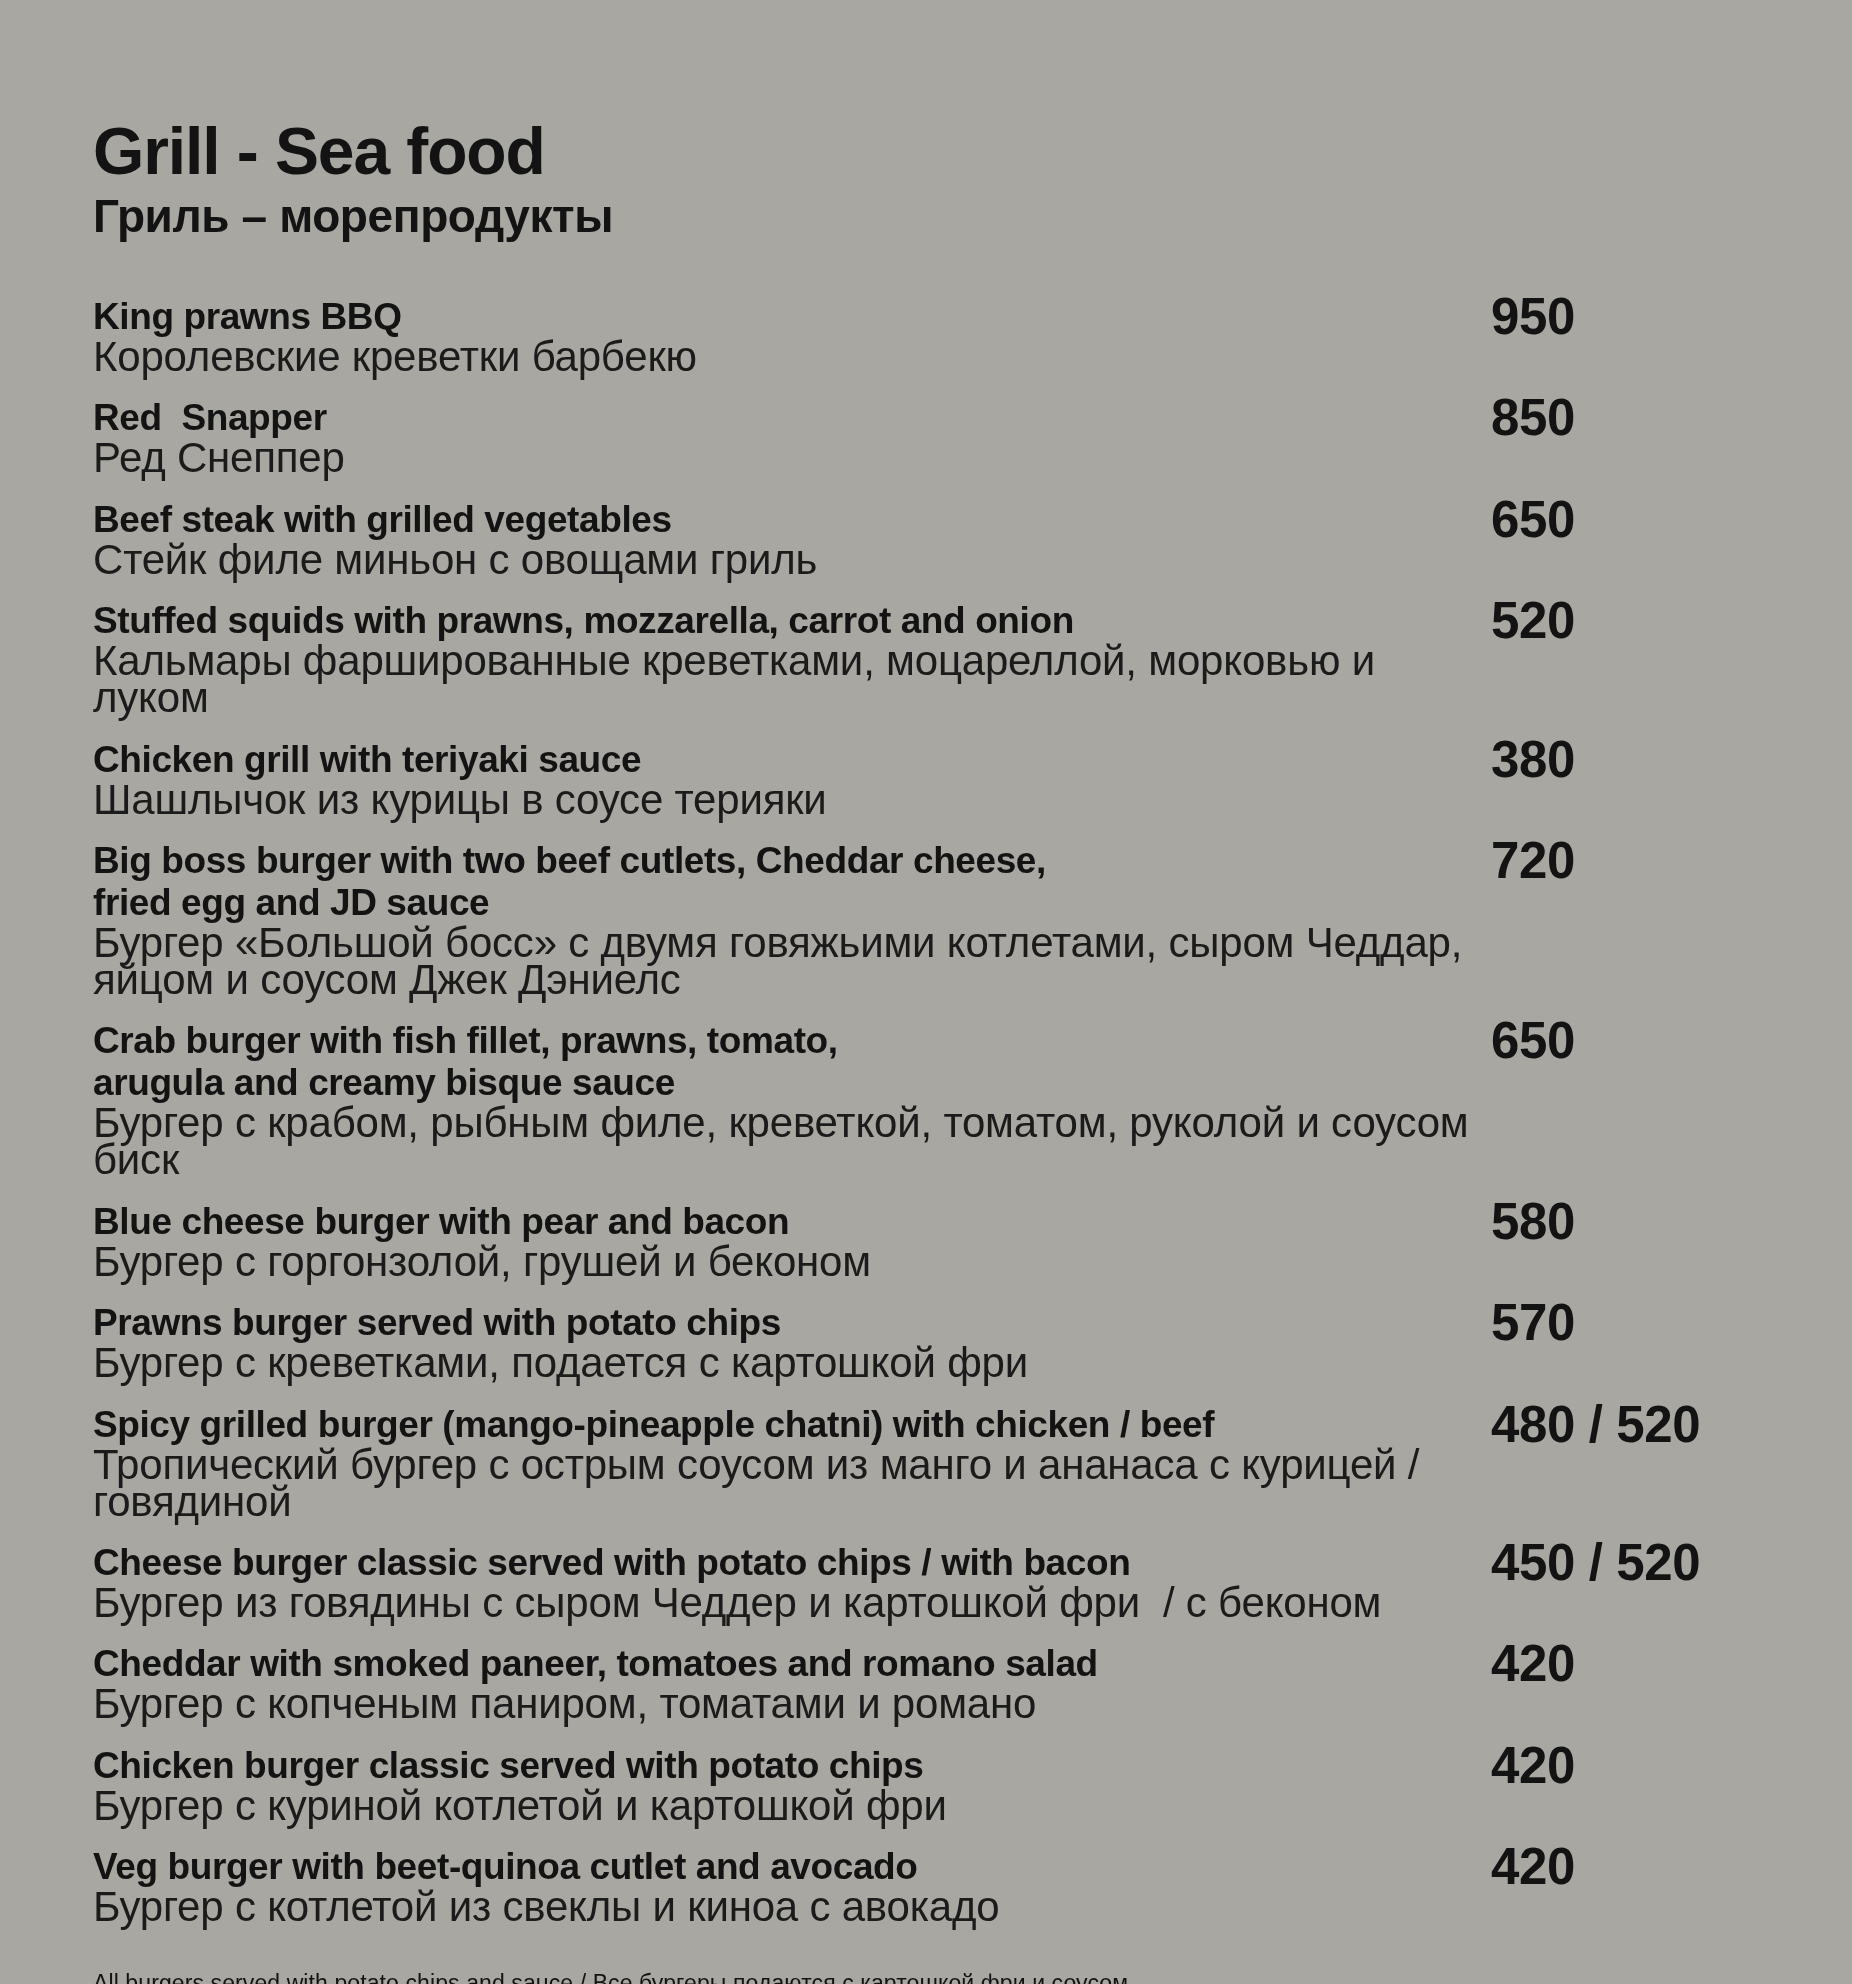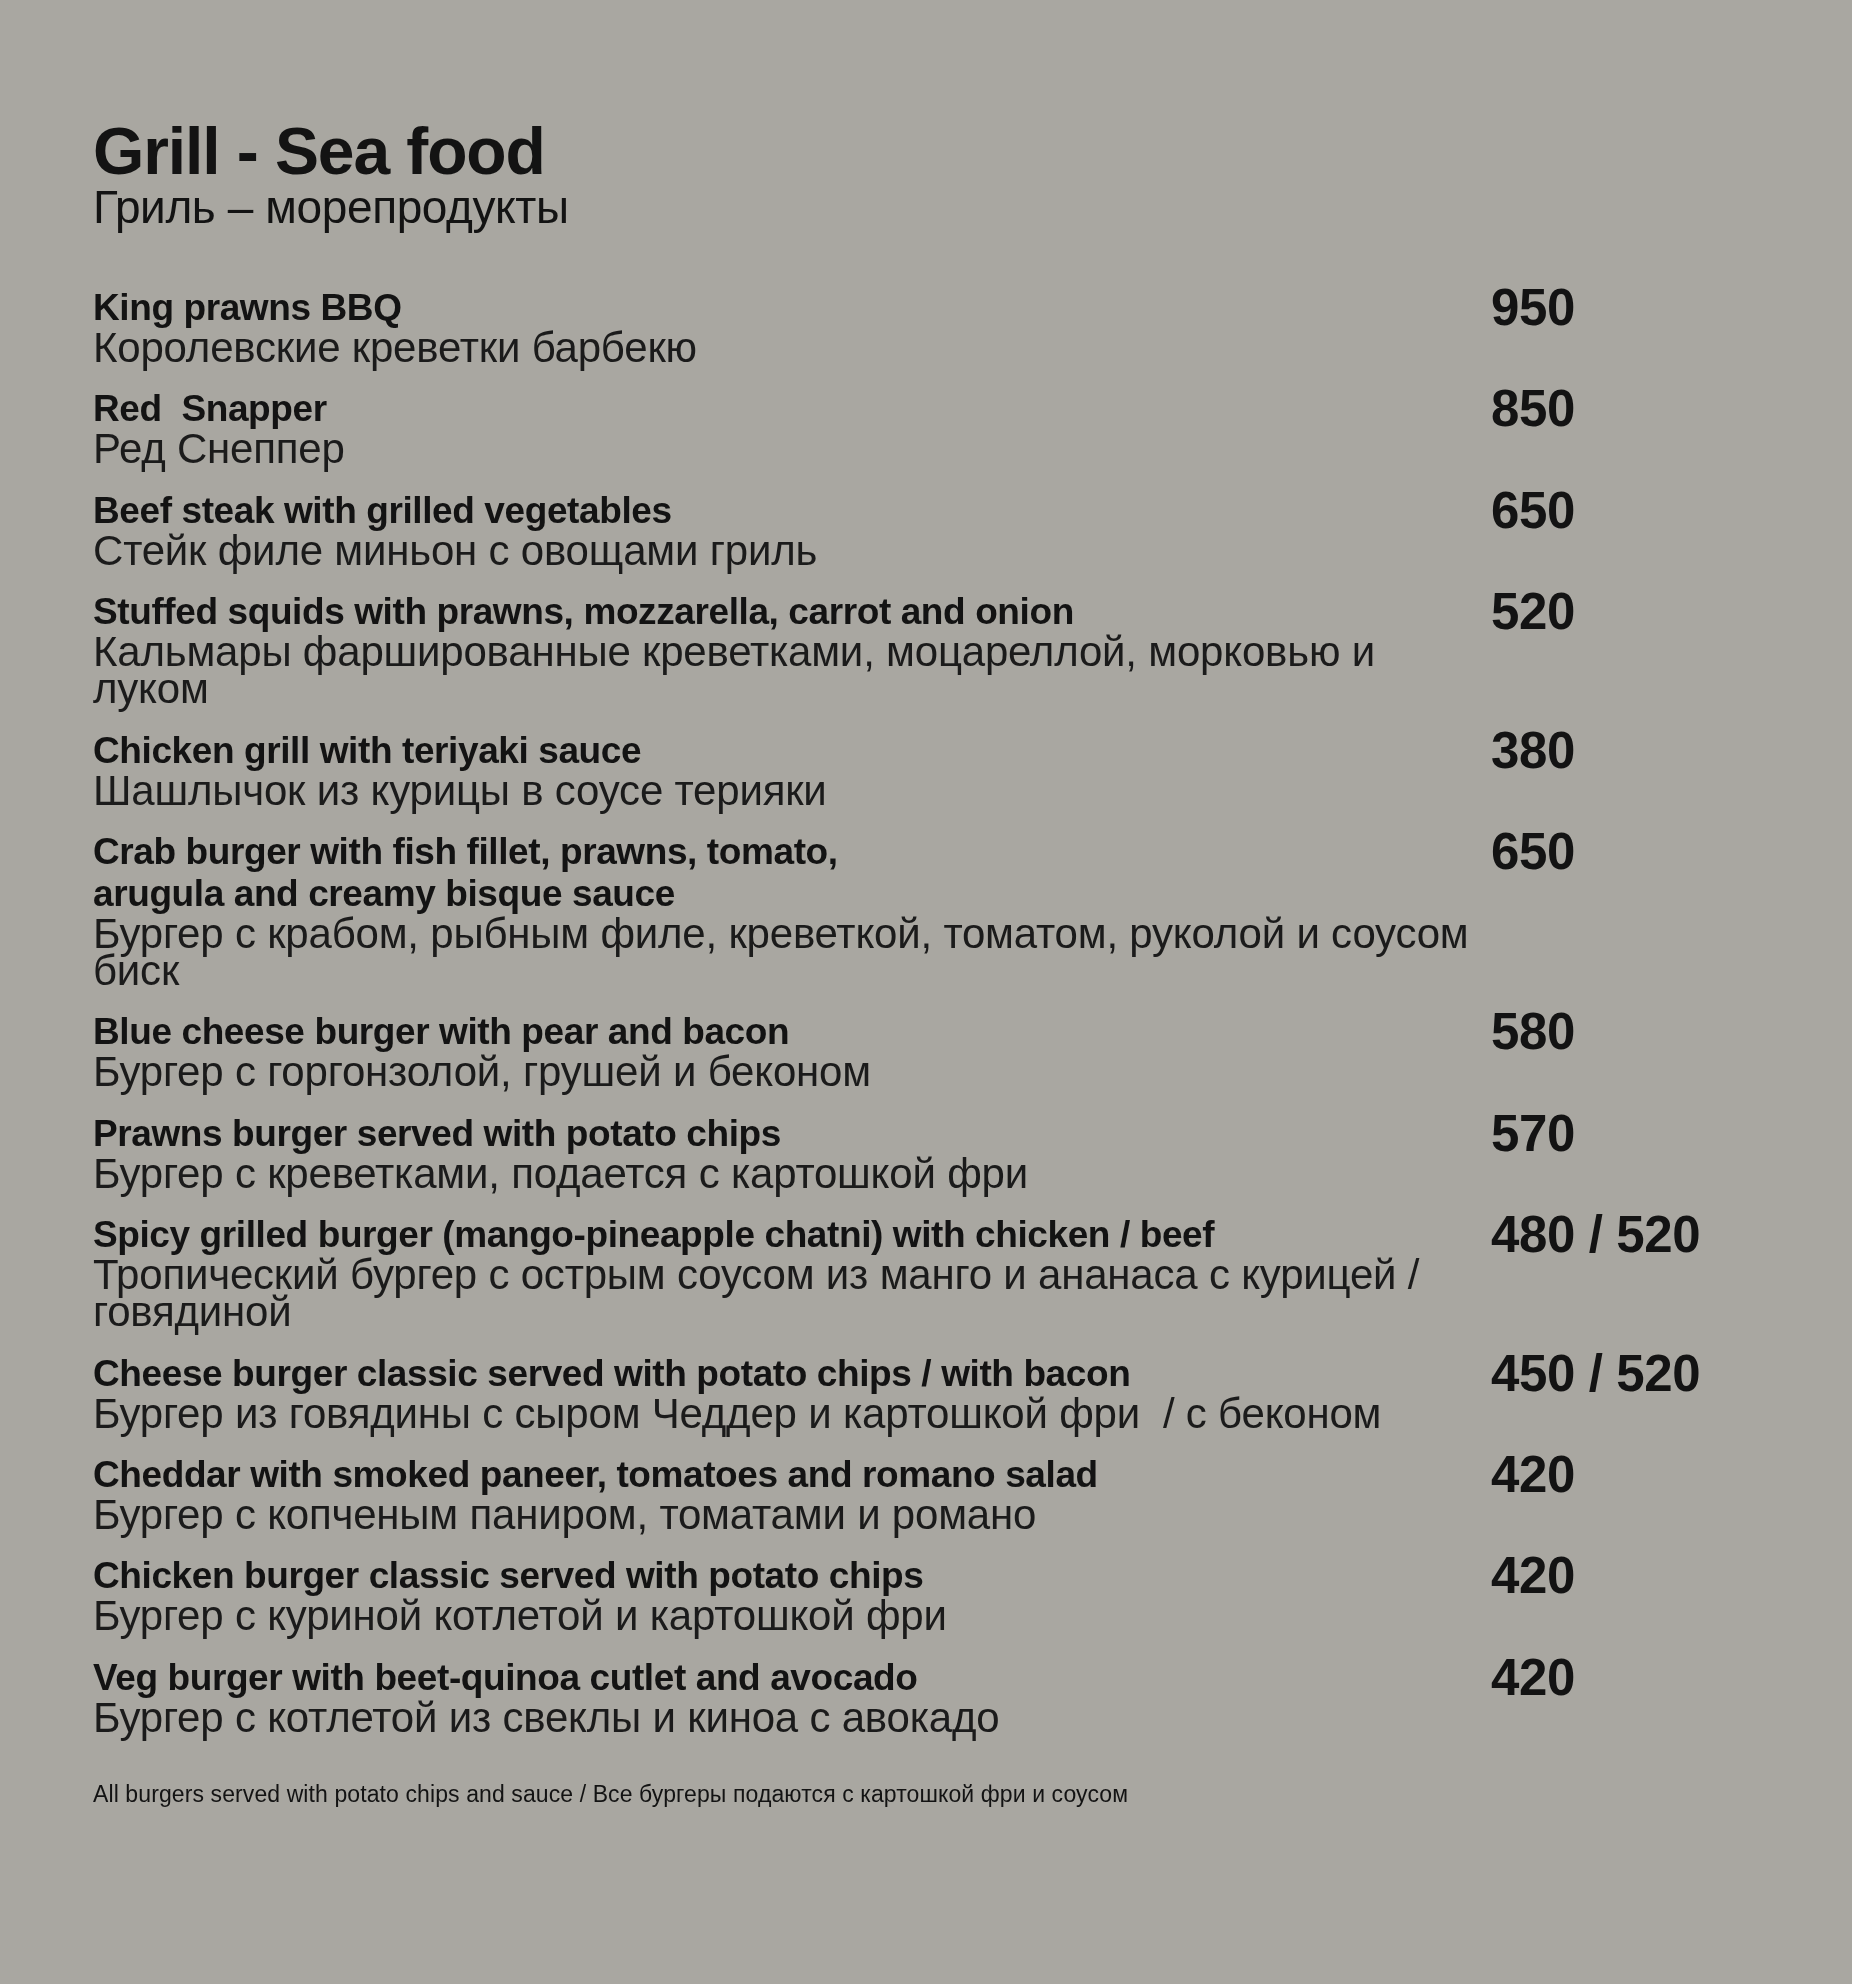--- a/index.html
+++ b/index.html
@@ -25,24 +25,24 @@
   }
   .page-title{
     margin:0;
     font-size:66px;
     line-height:63px;
     font-weight:700;
     letter-spacing:-1.1px;
     white-space:pre-wrap;
   }
   .page-subtitle{
-    margin-top:0;
+    margin-top:9px;
     font-size:46px;
     line-height:49px;
-    font-weight:400;
+    font-weight:700;
     letter-spacing:-0.4px;
     white-space:pre-wrap;
   }
   .items{
     margin-top:55px;
     display:flex;
     flex-direction:column;
     gap:22.4px;
   }
   .item{
@@ -119,20 +119,27 @@
       <div class="desc">Кальмары фаршированные креветками, моцареллой, морковью и луком</div>
       <div class="price">520</div>
     </article>
 
     <article class="item">
       <div class="name">Chicken grill with teriyaki sauce</div>
       <div class="desc">Шашлычок из курицы в соусе терияки</div>
       <div class="price">380</div>
     </article>
 
+    <article class="item">
+      <div class="name">Big boss burger with two beef cutlets, Cheddar cheese,
+fried egg and JD sauce</div>
+      <div class="desc">Бургер «Большой босс» с двумя говяжьими котлетами, сыром Чеддар,
+яйцом и соусом Джек Дэниелс</div>
+      <div class="price">720</div>
+    </article>
 
     <article class="item">
       <div class="name">Crab burger with fish fillet, prawns, tomato,
 arugula and creamy bisque sauce</div>
       <div class="desc">Бургер с крабом, рыбным филе, креветкой, томатом, руколой и соусом биск</div>
       <div class="price">650</div>
     </article>
 
     <article class="item">
       <div class="name">Blue cheese burger with pear and bacon</div>

